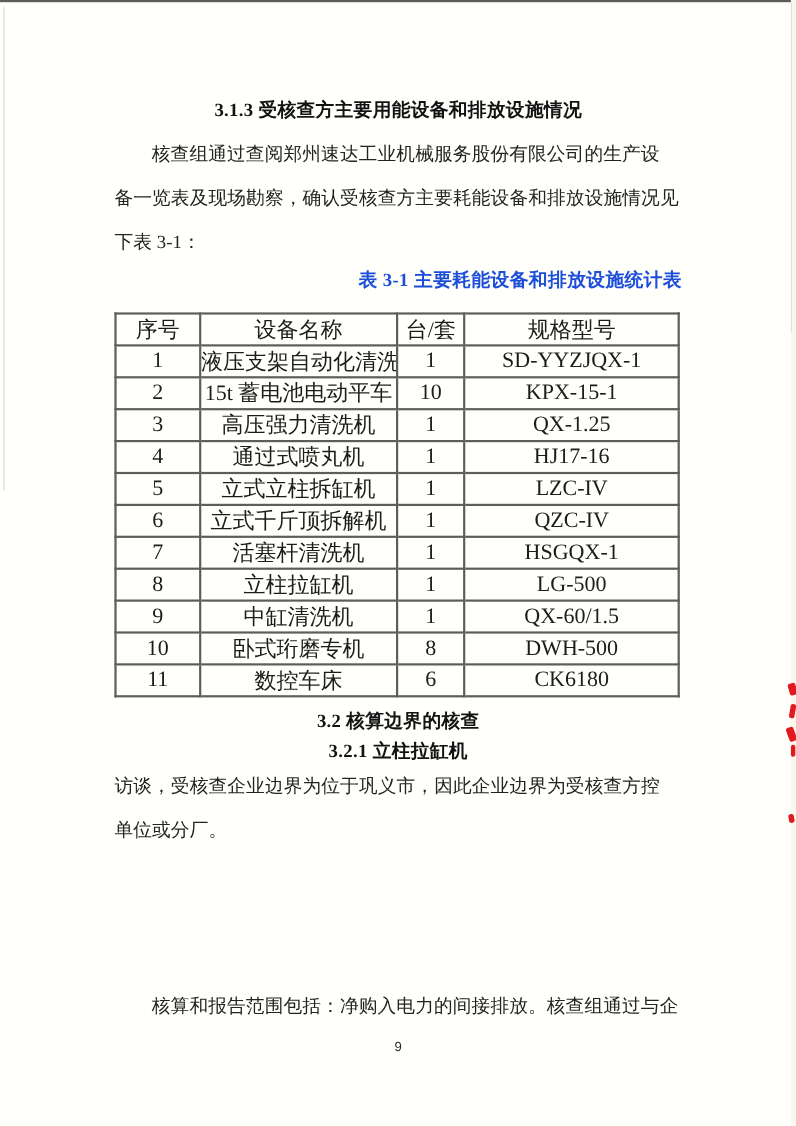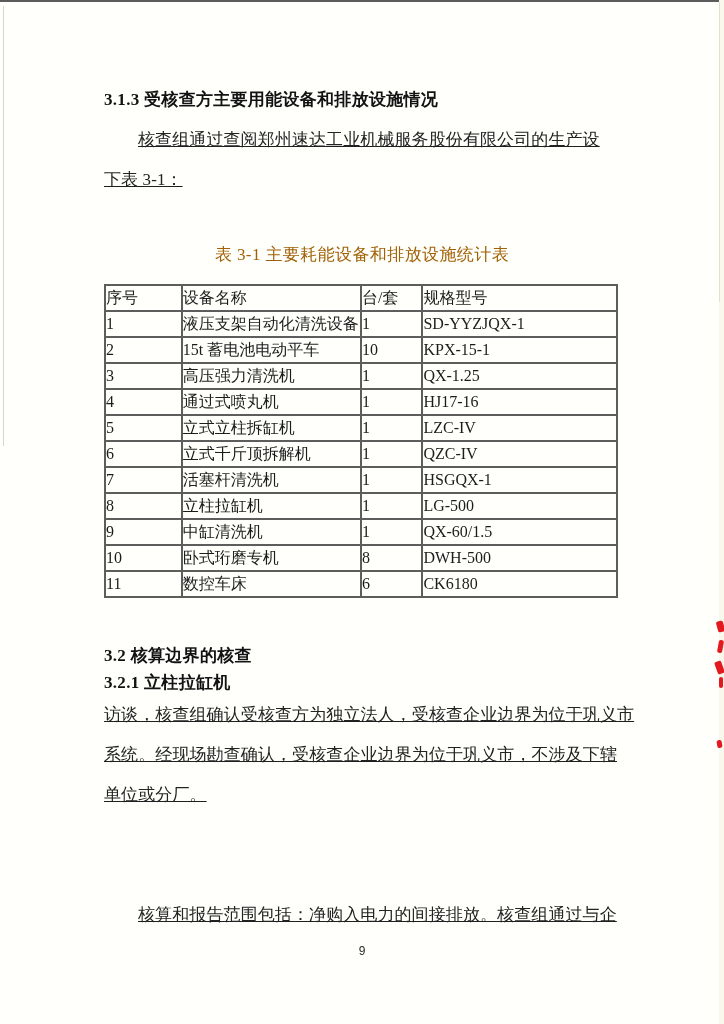--- a/index.html
+++ b/index.html
@@ -21,55 +21,55 @@
   .rm2 { left:718px; top:640px; width:5px; height:13px; transform:rotate(10deg); }
   .rm3 { left:716px; top:661px; width:7px; height:13px; transform:rotate(-20deg); }
   .rm4 { left:719px; top:677px; width:4px; height:11px; }
   .rm5 { left:717px; top:740px; width:5px; height:8px; transform:rotate(-10deg); }
 
   .content { position:absolute; left:104px; top:0; width:516px; }
 
   .heading {
     position:absolute; left:0; width:516px;
     font-weight:bold; font-size:17px; line-height:24px; color:#121212;
-    letter-spacing:.3px; white-space:nowrap;
+    letter-spacing:.3px; white-space:nowrap;text-align:center;
   }
   #h313 { top:88px; }
   #h32  { top:628px;margin-top:16px; }
   #h321 { top:671px; }
 
-  .para { position:absolute; left:0; width:516px;text-decoration:underline; }
+  .para { position:absolute; left:0; width:516px; }
   #para1 { top:120px; }
   #para2 { top:695px; }
   #para3 { top:895px; }
   .p-line {
     height:40px; line-height:40px; font-size:17px; letter-spacing:.1px;
     white-space:nowrap; color:#232323;
   }
   .p-line.indent { text-indent:2em; }
 
   .table-title {
     position:absolute; left:0; top:240px; width:516px; height:30px;
-    line-height:30px; text-align:center; font-weight:normal; font-size:17px;
-    color:#a16207; letter-spacing:.4px;
+    line-height:30px; text-align:right; font-weight:bold; font-size:17px;
+    color:#1d4ed8; letter-spacing:.4px;
   }
 
   table.equip {
     position:absolute; left:0; top:284px; width:514px;
     border-collapse:collapse; table-layout:fixed;
   }
   table.equip col.c1 { width:15%; }
   table.equip col.c2 { width:35%; }
   table.equip col.c3 { width:12%; }
   table.equip col.c4 { width:38%; }
   table.equip th, table.equip td {
     border:2px solid #5d5d5d;
     height:24px; padding:0;
-    text-align:left; vertical-align:middle;
-    font-size:16px; font-weight:normal; color:#1c1c1c;
+    text-align:center; vertical-align:middle;
+    font-size:20px; font-weight:normal; color:#1c1c1c;
     overflow:hidden; white-space:nowrap;
   }
 
   .page-number {
     position:absolute; left:0; top:944px; width:516px; height:20px;
     text-align:center; font-size:12px; color:#2a2a2a;
     font-family:"Liberation Sans","DejaVu Sans",sans-serif;
   }
 </style>
 </head>
@@ -81,20 +81,21 @@
   <div class="scan-left"></div>
   <div class="scan-right-tint"></div>
   <div class="scan-right-line"></div>
 
   <div class="content">
 
     <div class="heading" id="h313">3.1.3 受核查方主要用能设备和排放设施情况</div>
 
     <div class="para" id="para1">
         <div class="p-line indent">核查组通过查阅郑州速达工业机械服务股份有限公司的生产设</div>
+        <div class="p-line">备一览表及现场勘察，确认受核查方主要耗能设备和排放设施情况见</div>
         <div class="p-line">下表 3-1：</div>
       </div>
 
     <div class="table-title">表 3-1 主要耗能设备和排放设施统计表</div>
 
     <table class="equip">
       <colgroup>
           <col class="c1">
           <col class="c2">
           <col class="c3">
@@ -176,22 +177,21 @@
             <td>CK6180</td>
           </tr>
         </tbody>
     </table>
 
     <div class="heading" id="h32">3.2 核算边界的核查</div>
 
     <div class="heading" id="h321">3.2.1 立柱拉缸机</div>
 
     <div class="para" id="para2">
-        <div class="p-line">访谈，核查组确认受核查方为独立法人，受核查企业边界为位于巩义市</div>
-        <div class="p-line">系统。经现场勘查确认，受核查企业边界为位于巩义市，不涉及下辖</div>
+        <div class="p-line">访谈，受核查企业边界为位于巩义市，因此企业边界为受核查方控</div>
         <div class="p-line">单位或分厂。</div>
       </div>
 
     <div class="para" id="para3">
         <div class="p-line indent">核算和报告范围包括：净购入电力的间接排放。核查组通过与企</div>
       </div>
 
     <div class="page-number">9</div>
   </div>
 

